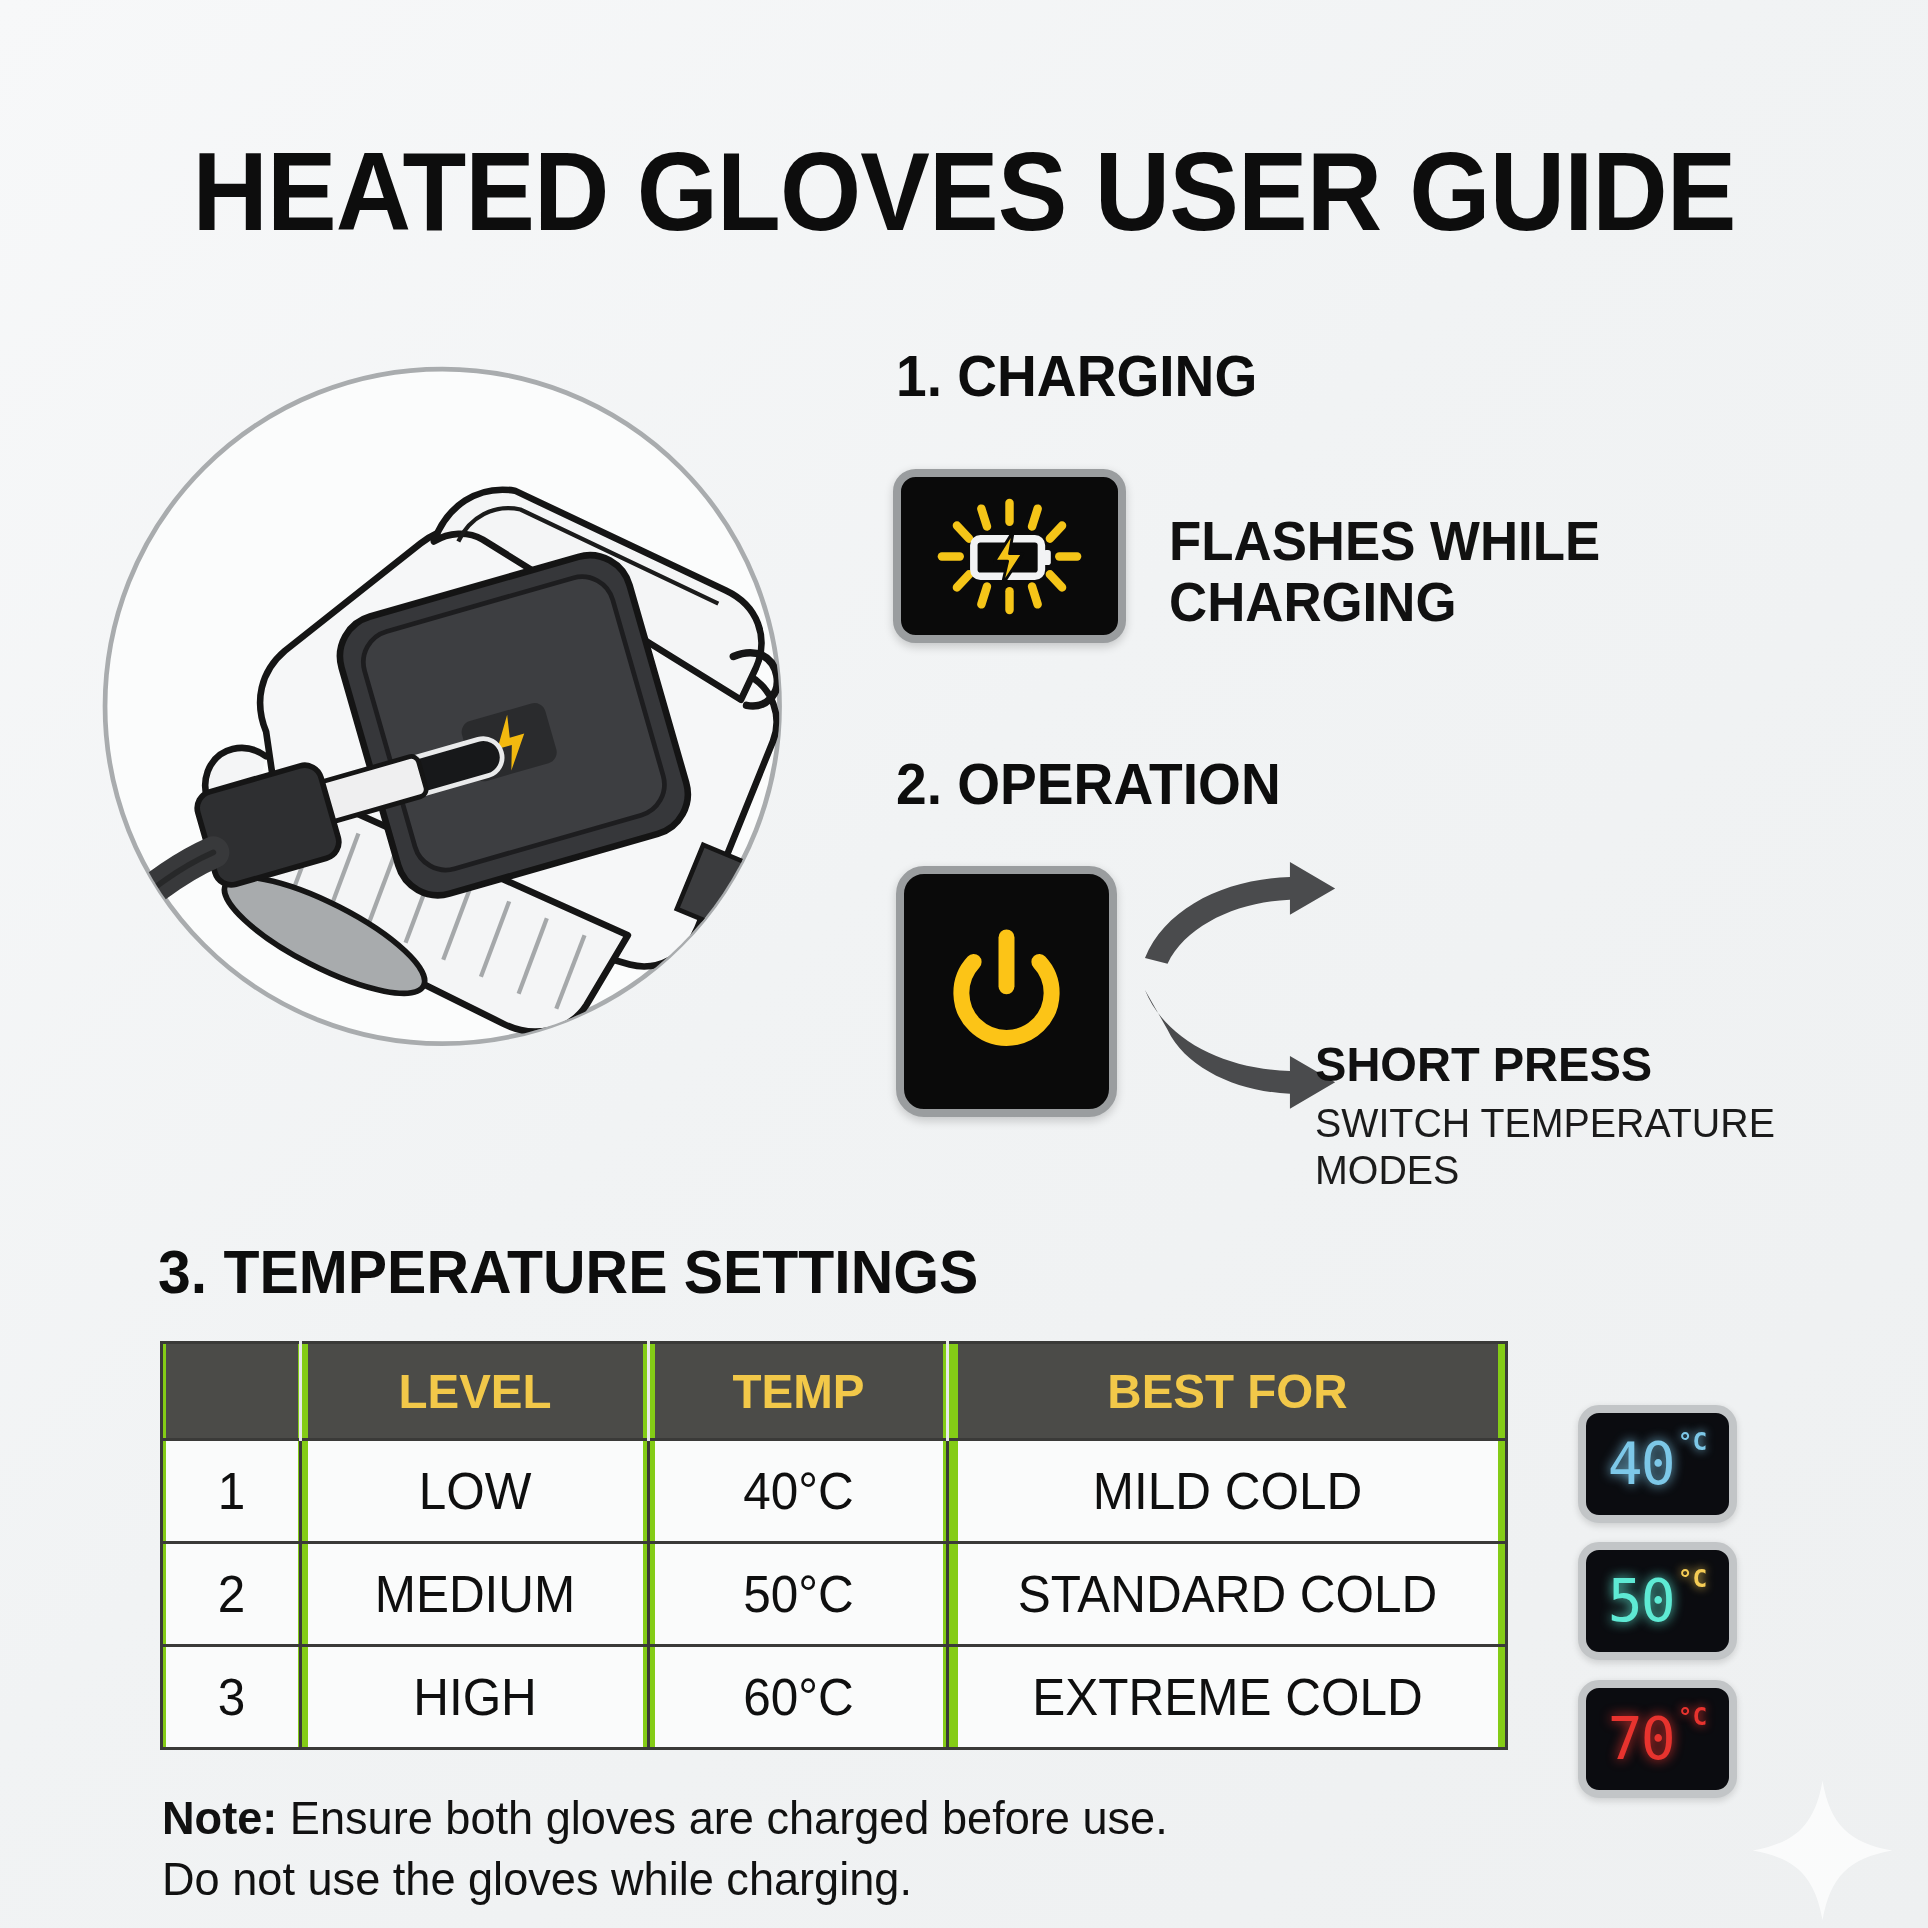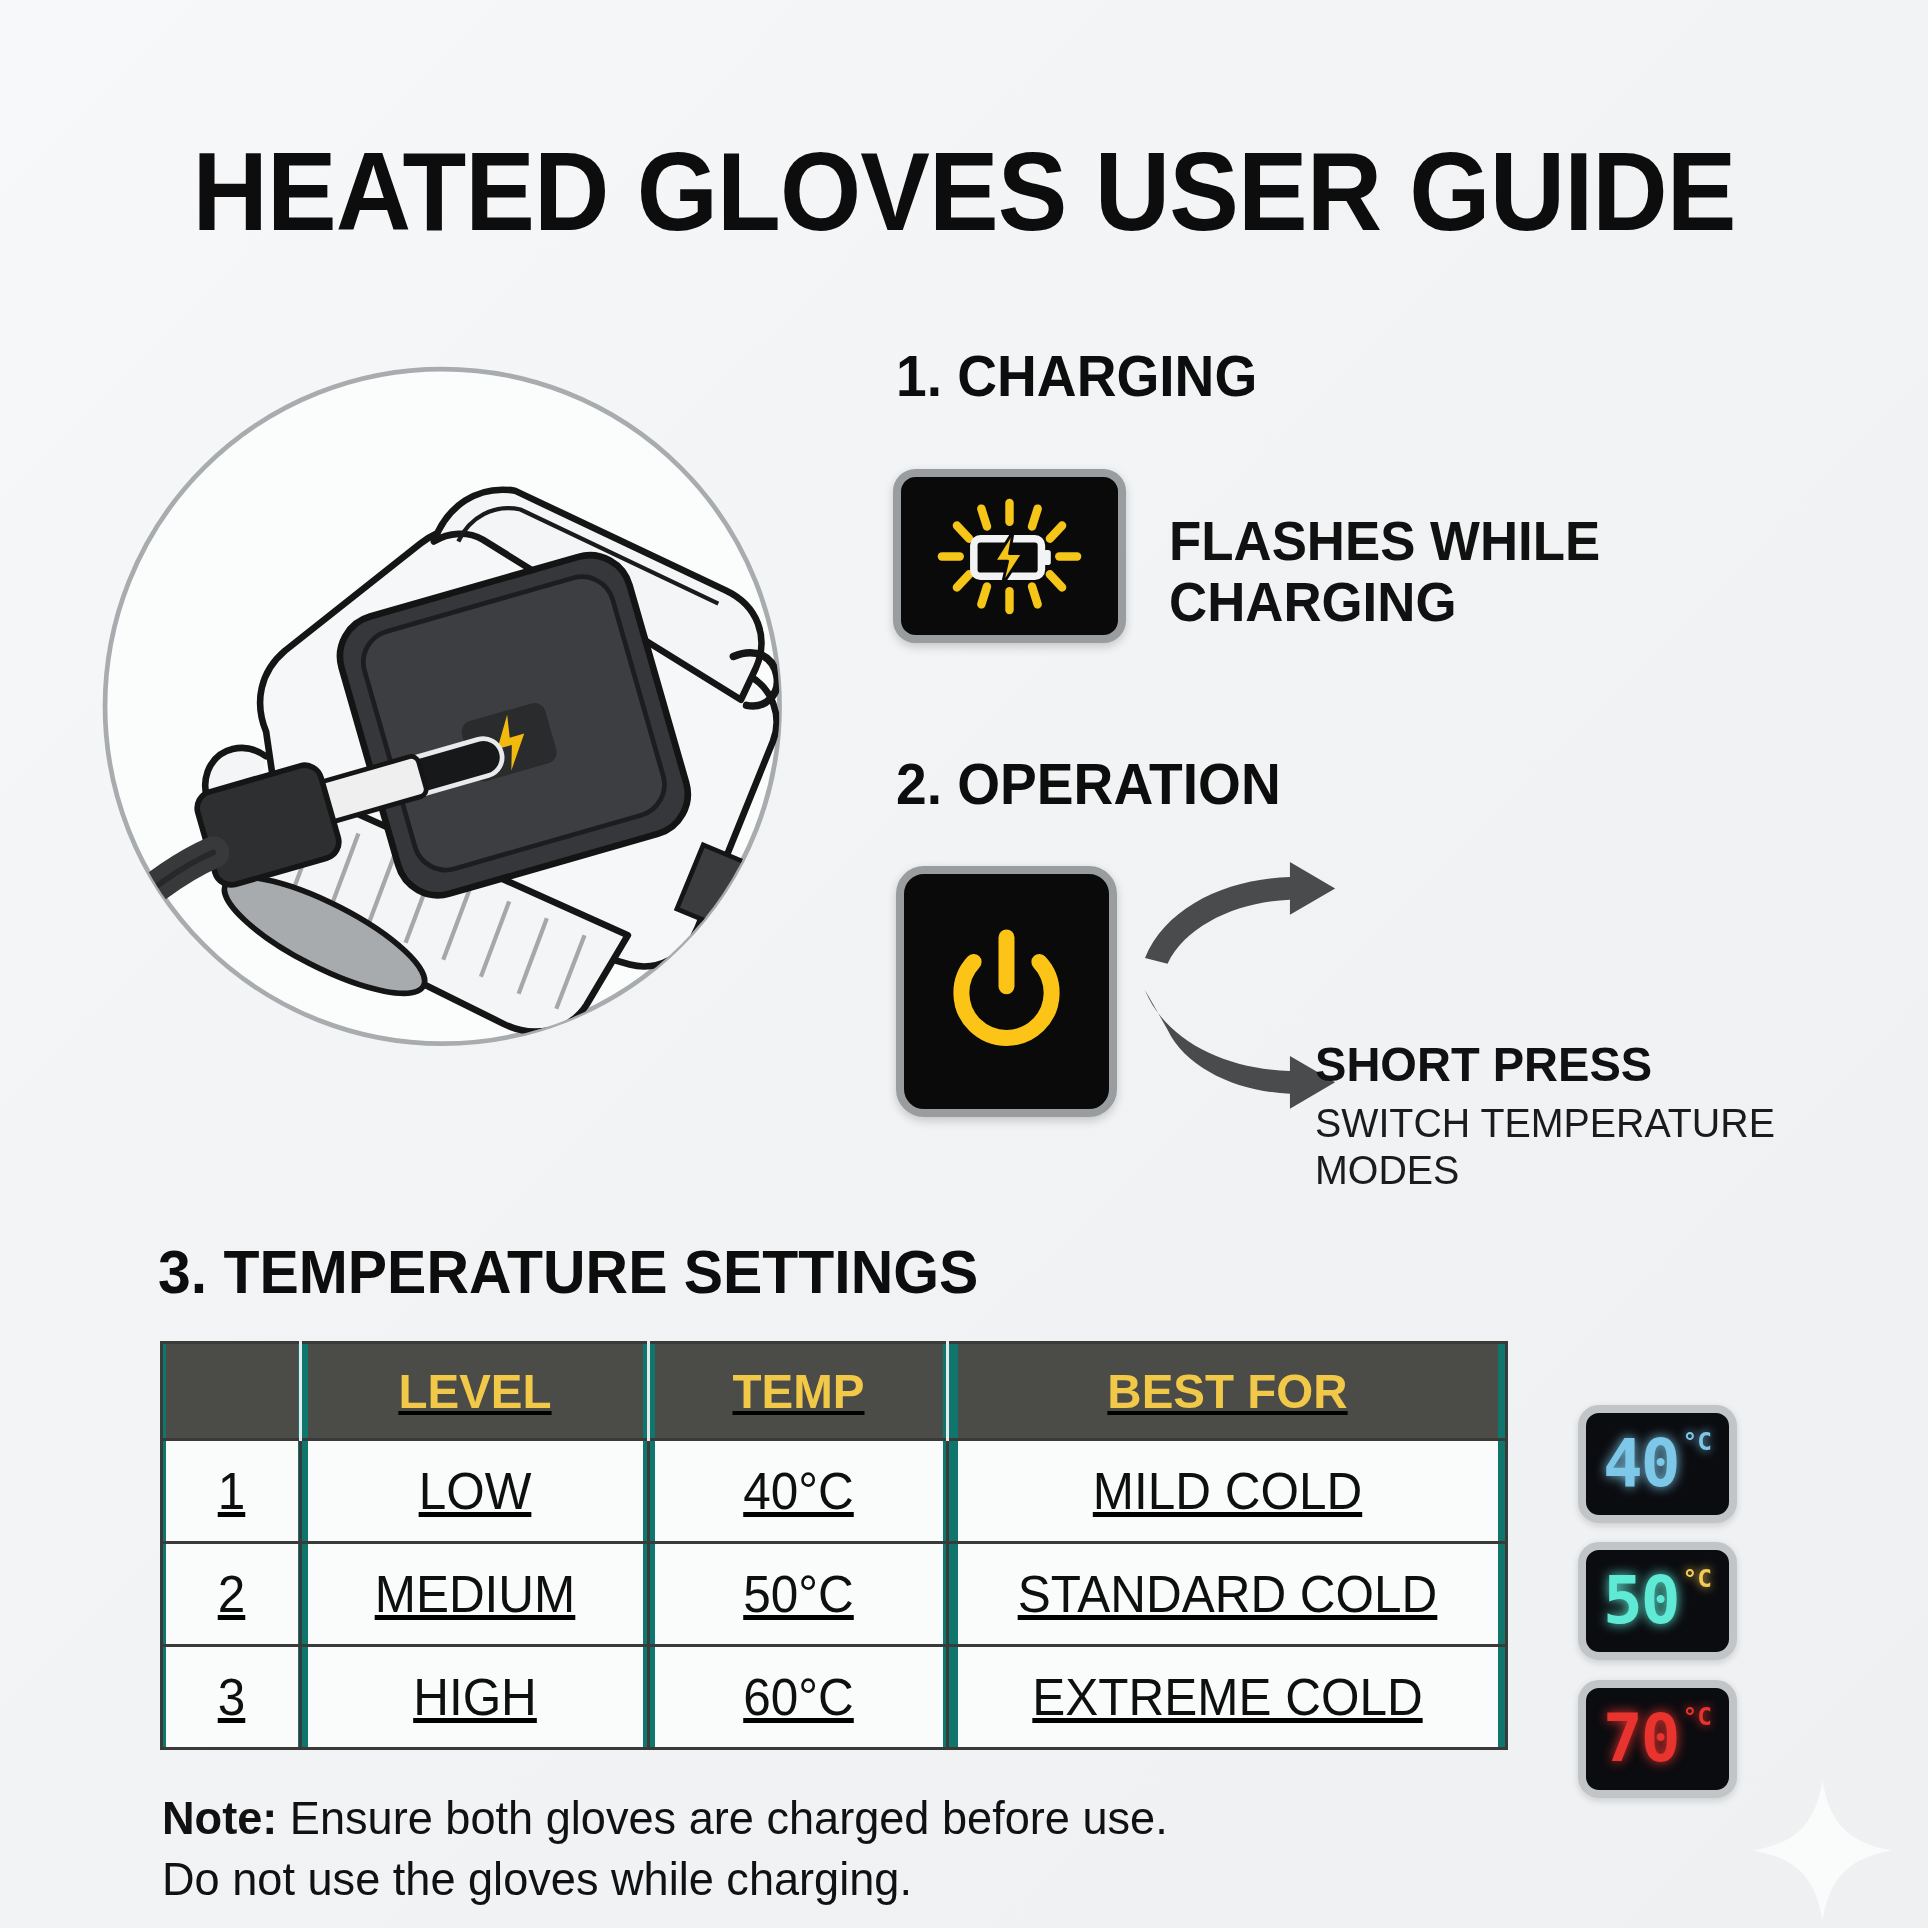--- a/index.html
+++ b/index.html
@@ -69,21 +69,21 @@
   .op-sub{
     font-size:41px;font-weight:normal;color:#1b1b1b;line-height:1.14;
     margin-top:9.4px;transform:scaleX(0.96);transform-origin:left top;
     max-width:527px;
   }
 
   
   #temp-table{
     position:absolute;left:160px;top:1341px;width:1347px;
     border-collapse:collapse;table-layout:fixed;
-    border:3.8px solid #3a3a38;background:#0f766e;text-decoration:underline;
+    border:3.8px solid #3a3a38;background:#84cc16;
   }
   #temp-table col.c0{width:139px;}
   #temp-table col.c1{width:348px;}
   #temp-table col.c2{width:299px;}
   #temp-table col.c3{width:559px;}
   #temp-table thead th{
     background:#4b4b48;color:#f2c849;
     font-size:49px;font-weight:bold;height:92px;
     border-right:3.8px solid #e8e9ea;
     text-align:center;transform:scaleX(0.97);
@@ -103,21 +103,21 @@
     position:absolute;left:1578px;width:143px;height:102px;
     background:#0b0c10;border:8.5px solid #c2c5c7;border-radius:21px;
     box-shadow:0 2.8px 7.5px rgba(0,0,0,.14);
     display:flex;align-items:center;justify-content:center;
   }
   #led-40{top:1405px;}
   #led-50{top:1542px;}
   #led-60{top:1680px;}
   .led .num{
     font-family:"DejaVu Sans Mono","Liberation Mono",monospace;
-    font-size:66px;font-weight:bold;letter-spacing:-1.9px;
+    font-size:58px;font-weight:normal;letter-spacing:-1.9px;
     line-height:1;text-shadow:0 0 11.3px currentColor;
   }
   .led .deg{
     font-family:"DejaVu Sans Mono","Liberation Mono",monospace;
     font-size:24.5px;font-weight:bold;line-height:1;
     align-self:flex-start;margin-top:17px;margin-left:3.8px;
     text-shadow:0 0 9.4px currentColor;
   }
 
   

